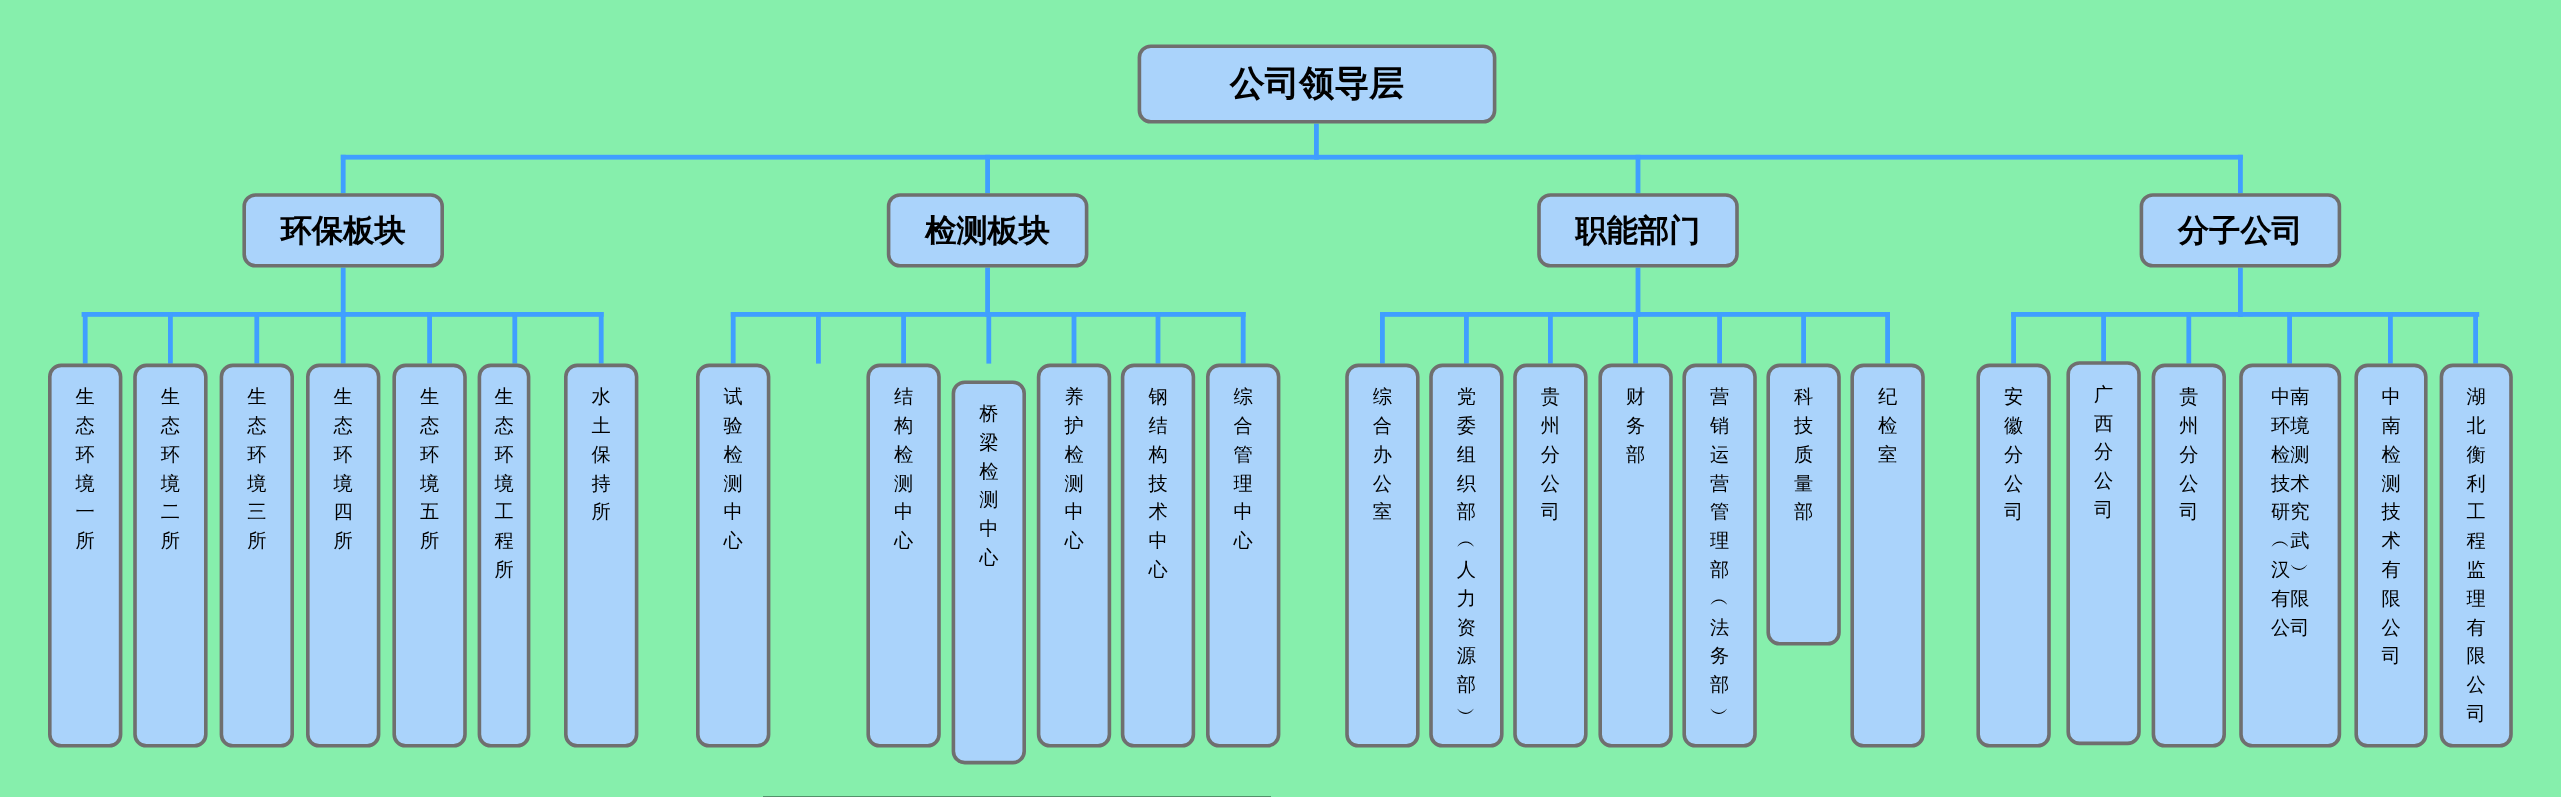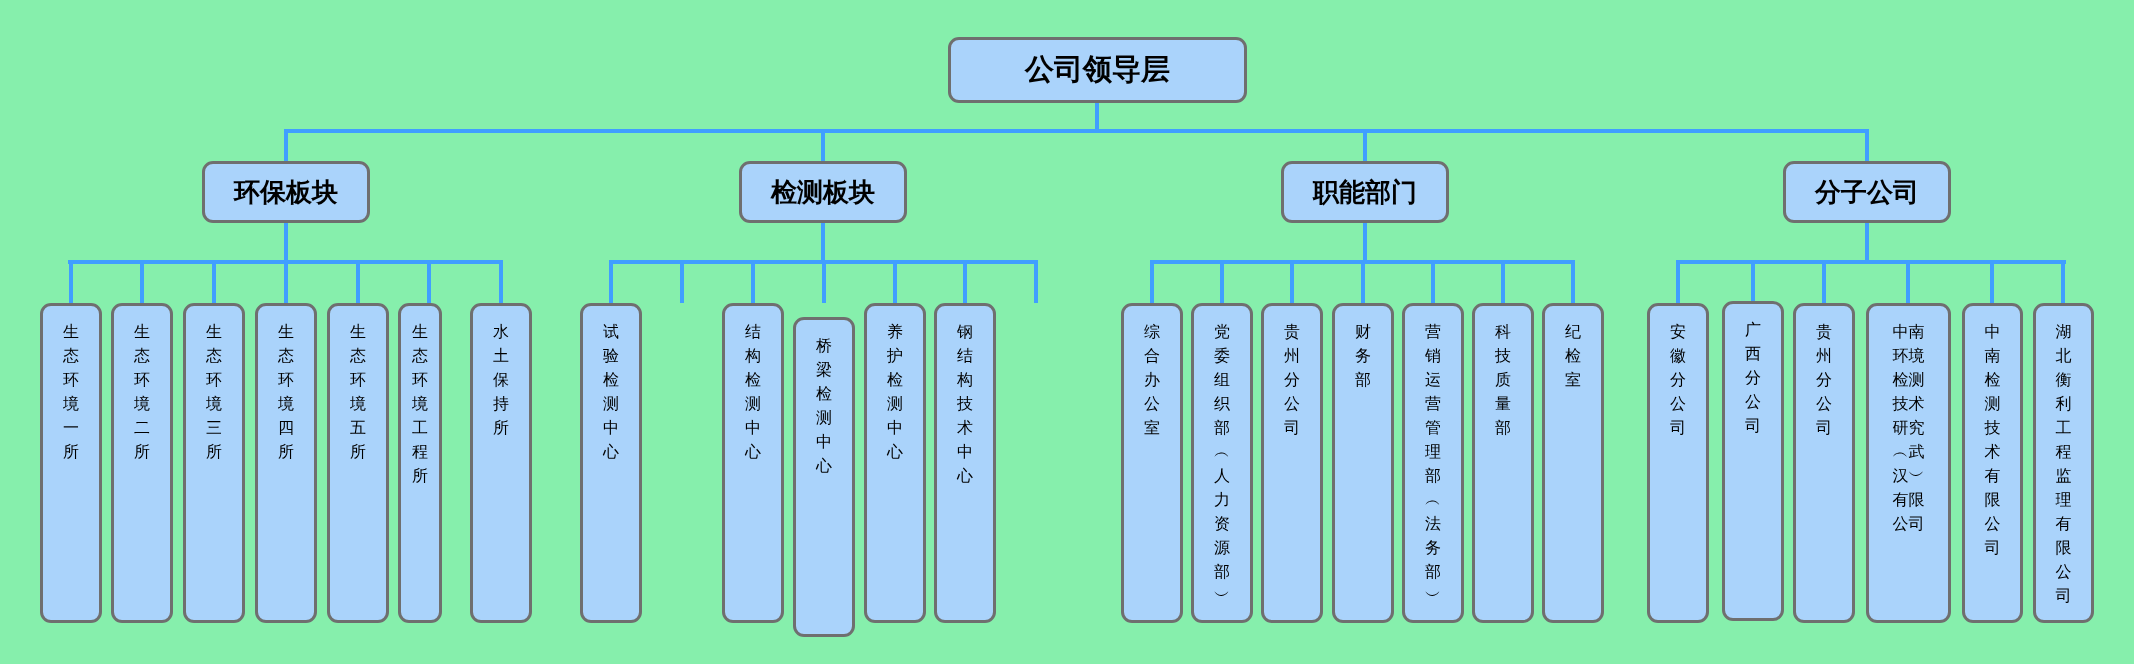--- a/index.html
+++ b/index.html
@@ -127,37 +127,40 @@
   </div>
   <div class="node vnode" style="left:793px;top:317px;width:62px;height:320px">
     <div class="vtxt">桥梁检测中心</div>
   </div>
   <div class="node vnode" style="left:864px;top:303px;width:62px;height:320px">
     <div class="vtxt">养护检测中心</div>
   </div>
   <div class="node vnode" style="left:934px;top:303px;width:62px;height:320px">
     <div class="vtxt">钢结构技术中心</div>
   </div>
+  <div class="node vnode" style="left:1005px;top:303px;width:62px;height:320px">
+    <div class="vtxt">综合管理中心</div>
+  </div>
 
   <div class="node vnode" style="left:1121px;top:303px;width:62px;height:320px">
     <div class="vtxt">综合办公室</div>
   </div>
   <div class="node vnode" style="left:1191px;top:303px;width:62px;height:320px">
     <div class="vtxt">党委组织部︵人力资源部︶</div>
   </div>
   <div class="node vnode" style="left:1261px;top:303px;width:62px;height:320px">
     <div class="vtxt">贵州分公司</div>
   </div>
   <div class="node vnode" style="left:1332px;top:303px;width:62px;height:320px">
     <div class="vtxt">财务部</div>
   </div>
   <div class="node vnode" style="left:1402px;top:303px;width:62px;height:320px">
     <div class="vtxt">营销运营管理部︵法务部︶</div>
   </div>
-  <div class="node vnode" style="left:1472px;top:303px;width:62px;height:320px">
+  <div class="node vnode" style="left:1472px;top:303px;width:62px;height:235px">
     <div class="vtxt">科技质量部</div>
   </div>
   <div class="node vnode" style="left:1542px;top:303px;width:62px;height:320px">
     <div class="vtxt">纪检室</div>
   </div>
 
   <div class="node vnode" style="left:1647px;top:303px;width:62px;height:320px">
     <div class="vtxt">安徽分公司</div>
   </div>
   <div class="node vnode" style="left:1722px;top:301px;width:62px;height:320px">

